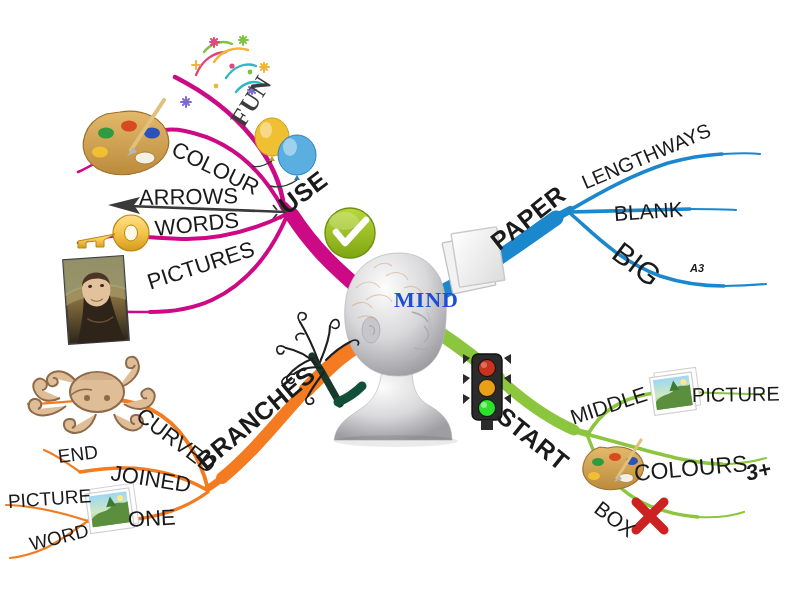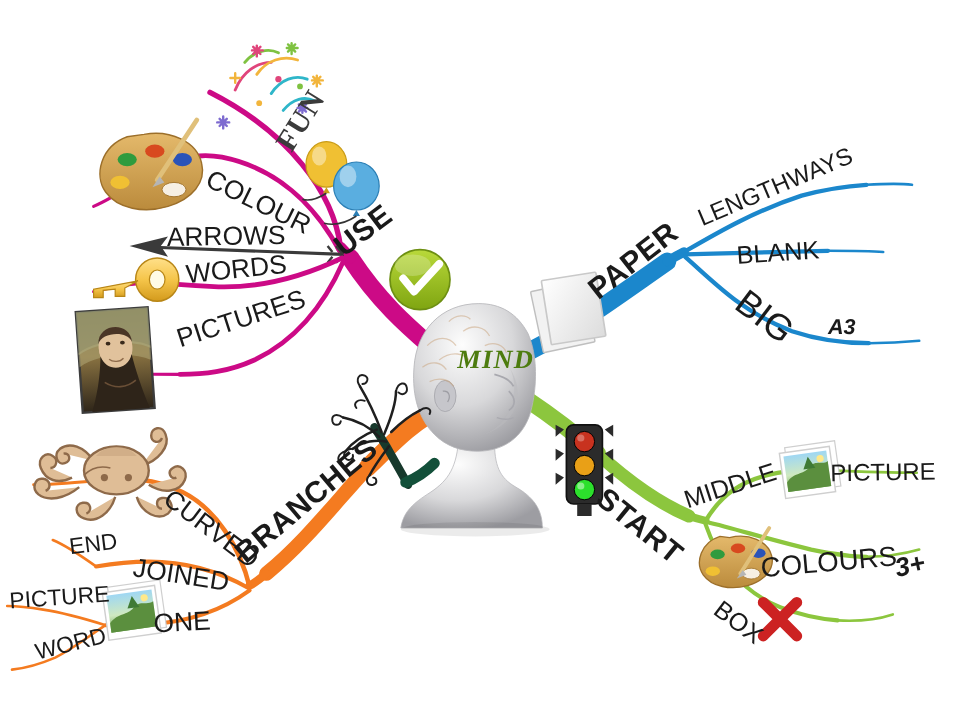--- a/index.html
+++ b/index.html
@@ -5,22 +5,22 @@
   html,body{margin:0;padding:0;background:#ffffff;}
   body{width:800px;height:600px;overflow:hidden;font-family:"Liberation Sans",sans-serif;}
   #stage{position:relative;width:800px;height:600px;background:#fff;}
   #stage svg{position:absolute;left:0;top:0;}
   .lbl{position:absolute;white-space:nowrap;color:#1a1a1a;font-family:"Liberation Sans",sans-serif;transform-origin:0 50%;}
   .main-lbl{font-weight:bold;letter-spacing:.5px;}
   .sub-lbl{font-weight:normal;}
   .ital{font-style:italic;font-weight:bold;}
   .fun-lbl{font-family:"Liberation Serif",serif;font-weight:bold;color:#3b3b3b;
            -webkit-text-stroke:0px;letter-spacing:1px;}
-  .center-txt{position:absolute;color:#4d7c0f;font-family:"Liberation Serif",serif;
-    font-style:italic;font-weight:bold;text-align:center;line-height:1.05;
+  .center-txt{position:absolute;color:#1d4ed8;font-family:"Liberation Serif",serif;
+    font-weight:bold;text-align:right;line-height:1.05;
     letter-spacing:1px;z-index:40;pointer-events:none;}
 </style>
 </head>
 <body>
 
 <div id="stage">
 
   <svg width="800" height="600" viewBox="0 0 800 600">
     <defs>
       <radialGradient id="gHead" cx="40%" cy="28%" r="75%">
@@ -341,21 +341,21 @@
   <div class="lbl sub-lbl" style="left:148px;top:270px;font-size:22px;transform:rotate(-18deg);">PICTURES</div>
 
   <div class="lbl main-lbl" style="left:494px;top:230px;font-size:25px;transform:rotate(-38deg);">PAPER</div>
 
   <div class="lbl sub-lbl" style="left:583px;top:172px;font-size:20px;transform:rotate(-23deg);">LENGTHWAYS</div>
 
   <div class="lbl sub-lbl" style="left:614px;top:202px;font-size:21px;transform:rotate(-4deg);">BLANK</div>
 
   <div class="lbl sub-lbl" style="left:616px;top:232px;font-size:30px;transform:rotate(37deg);">BIG</div>
 
-  <div class="lbl ital" style="left:690px;top:262px;font-size:18px;transform:rotate(0deg);">A3</div>
+  <div class="lbl ital" style="left:690px;top:262px;font-size:11px;transform:rotate(0deg);">A3</div>
 
   <div class="lbl main-lbl" style="left:200px;top:450px;font-size:25px;transform:rotate(-40deg);">BRANCHES</div>
 
   <div class="lbl sub-lbl" style="left:139px;top:400px;font-size:22px;transform:rotate(37deg);">CURVED</div>
 
   <div class="lbl sub-lbl" style="left:111px;top:460px;font-size:22px;transform:rotate(9deg);">JOINED</div>
 
   <div class="lbl sub-lbl" style="left:58px;top:446px;font-size:19px;transform:rotate(-7deg);">END</div>
 
   <div class="lbl sub-lbl" style="left:128px;top:507px;font-size:22px;transform:rotate(-3deg);">ONE</div>

